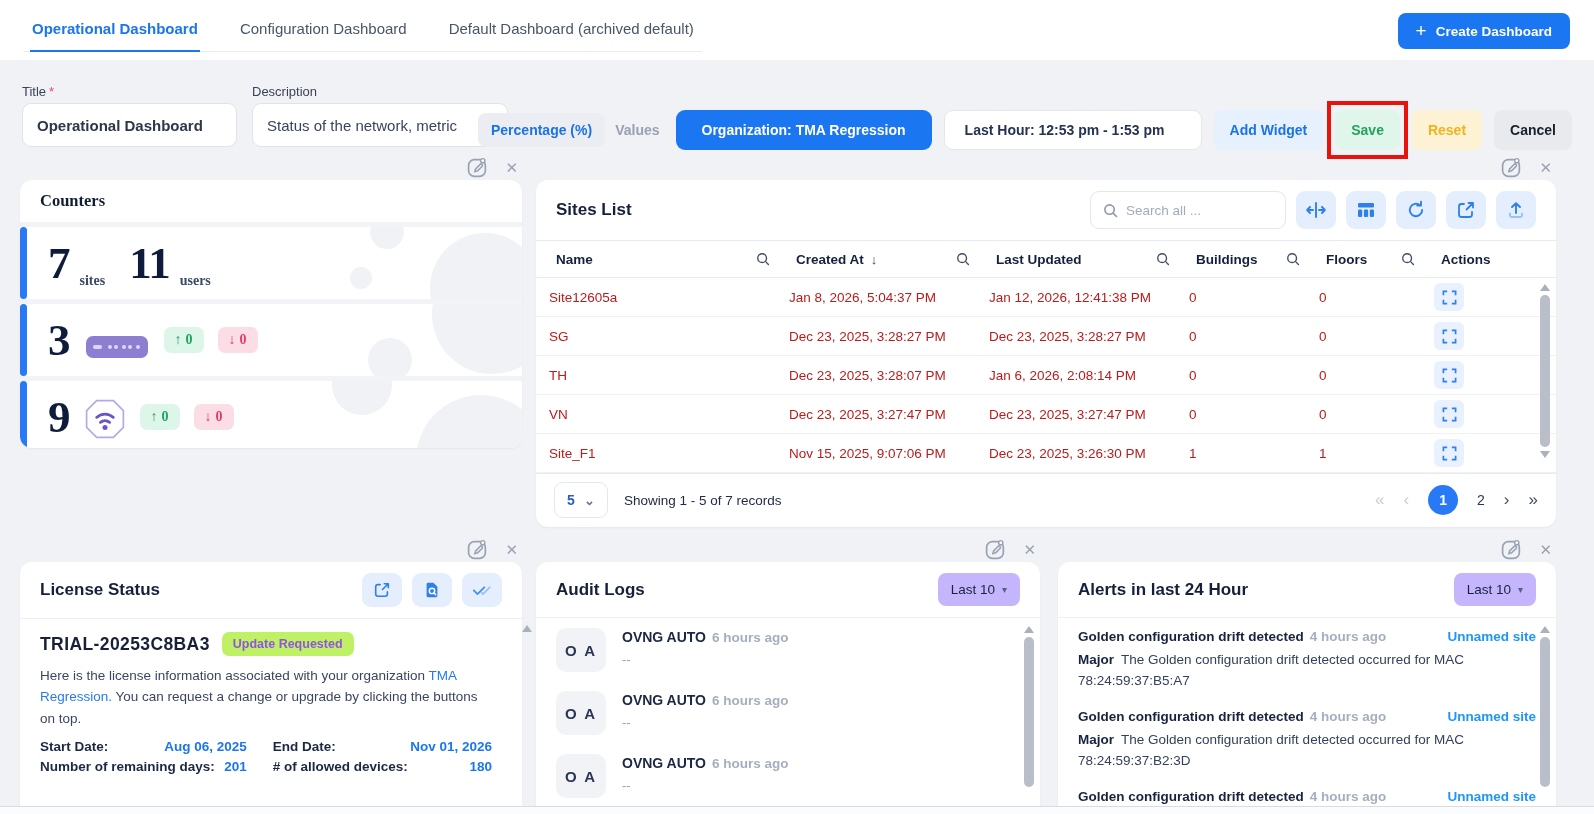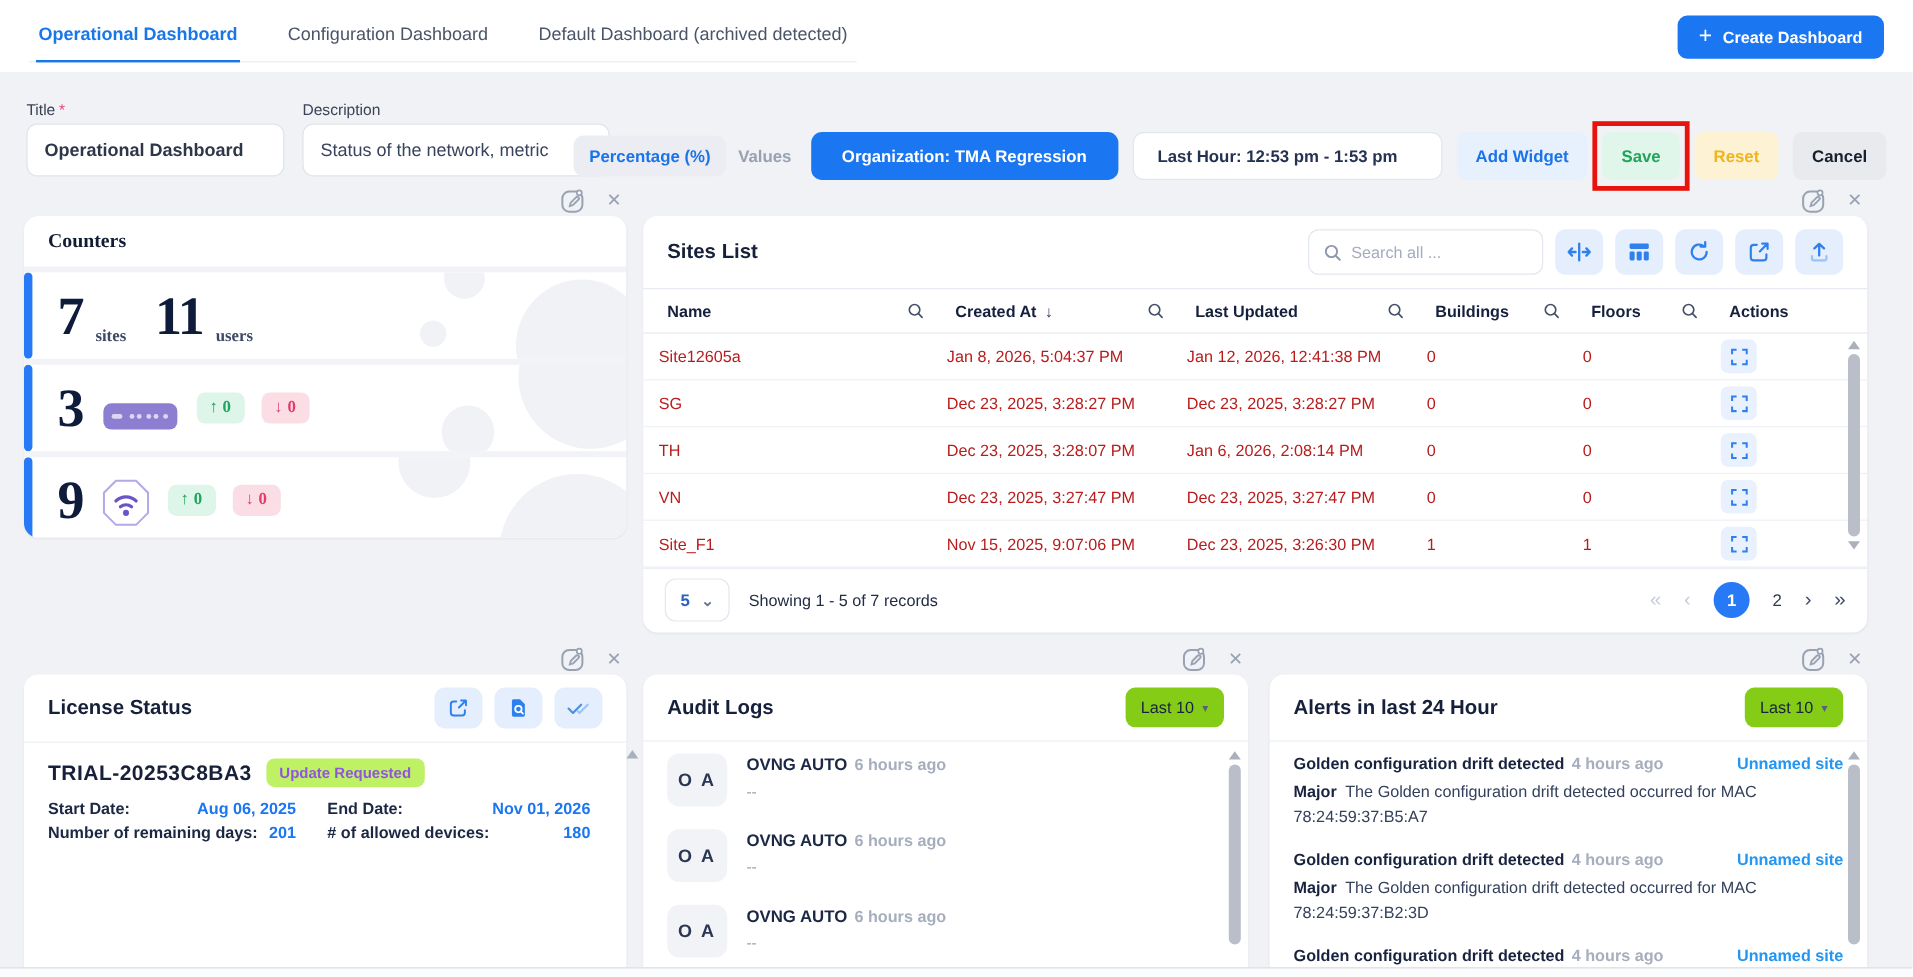--- a/index.html
+++ b/index.html
@@ -110,21 +110,21 @@
   .lic-id { font-size:17.5px; font-weight:bold; color:#172038; letter-spacing:.4px; }
   .lic-badge { background:#bef264; color:#9254de; font-size:12.5px; font-weight:bold; border-radius:7px; padding:5px 11px; }
   .lic-par { margin-top:9px; font-size:13.5px; color:#3a4660; line-height:1.58; width:452px; }
   .lic-link { color:#2779f5; cursor:pointer; }
   .lic-grid { margin-top:10px; display:grid; grid-template-columns:1fr 1.06fr; column-gap:26px; row-gap:5px; width:452px; }
   .lic-cell { display:flex; justify-content:space-between; font-size:13.5px; font-weight:bold; }
   .lic-cell .v { color:#1b76f2; }
   .lic-cell .k { color:#1c2843; }
 
   
-  .flt-btn { background:#84cc16; border:none; border-radius:8px; height:33px; padding:0 13px; font-size:13.5px; color:#17233f;
+  .flt-btn { background:#c4b5fd; border:none; border-radius:8px; height:33px; padding:0 13px; font-size:13.5px; color:#17233f;
     display:flex; align-items:center; gap:7px; cursor:pointer; font-family:"Liberation Sans", sans-serif;justify-content:space-between; }
   .flt-btn .car { font-size:10px; color:#56627c; }
   .aud-item { display:flex; gap:16px; padding:10px 20px 9px; }
   .aud-avatar { width:50px; height:44px; background:#f2f3f6; border-radius:10px; display:flex; align-items:center;
     justify-content:center; font-size:15px; font-weight:bold; color:#2a3654; letter-spacing:2px; flex:none; }
   .aud-line1 { font-size:14px; font-weight:bold; color:#1b2745; margin-top:1px; }
   .aud-time { font-size:13.5px; font-weight:bold; color:#a6aebe; margin-left:6px; }
   .aud-detail { font-size:13px; color:#98a1b3; margin-top:7px; }
   .al-item { padding:11px 20px 6px; }
   .al-l1 { display:flex; align-items:baseline; }
@@ -137,21 +137,21 @@
   
   .bottom-strip { position:absolute; top:806px; left:0; width:100%; height:8px; background:#fbfcfd; border-top:1px solid #d9dde3; z-index:40; }
 </style>
 </head>
 <body>
 
 <div class="topbar">
   <div class="tabs">
     <div class="tab active">Operational Dashboard</div>
     <div class="tab">Configuration Dashboard</div>
-    <div class="tab">Default Dashboard (archived detected)</div>
+    <div class="tab">Default Dashboard (archived default)</div>
   </div>
   <button class="create-btn">
     <span class="plus">+</span>
     <span>Create Dashboard</span>
   </button>
 </div>
 
 <div class="canvas">
 
   <div class="field-label" style="left:22px; top:24px;">
@@ -488,20 +488,23 @@
           </svg>
         </button>
       </div>
     </div>
     <div class="divider"></div>
     <div class="lic-body">
       <div class="lic-id-row">
         <span class="lic-id">TRIAL-20253C8BA3</span>
         <span class="lic-badge">Update Requested</span>
       </div>
+      <div class="lic-par">
+        <span>Here is the license information associated with your organization </span><span class="lic-link">TMA Regression.</span><span> You can request a change or upgrade by clicking the buttons on top.</span>
+      </div>
       <div class="lic-grid">
         <div class="lic-cell">
             <span class="k">Start Date:</span>
             <span class="v">Aug 06, 2025</span>
           </div>
         <div class="lic-cell">
             <span class="k">End Date:</span>
             <span class="v">Nov 01, 2026</span>
           </div>
         <div class="lic-cell">

